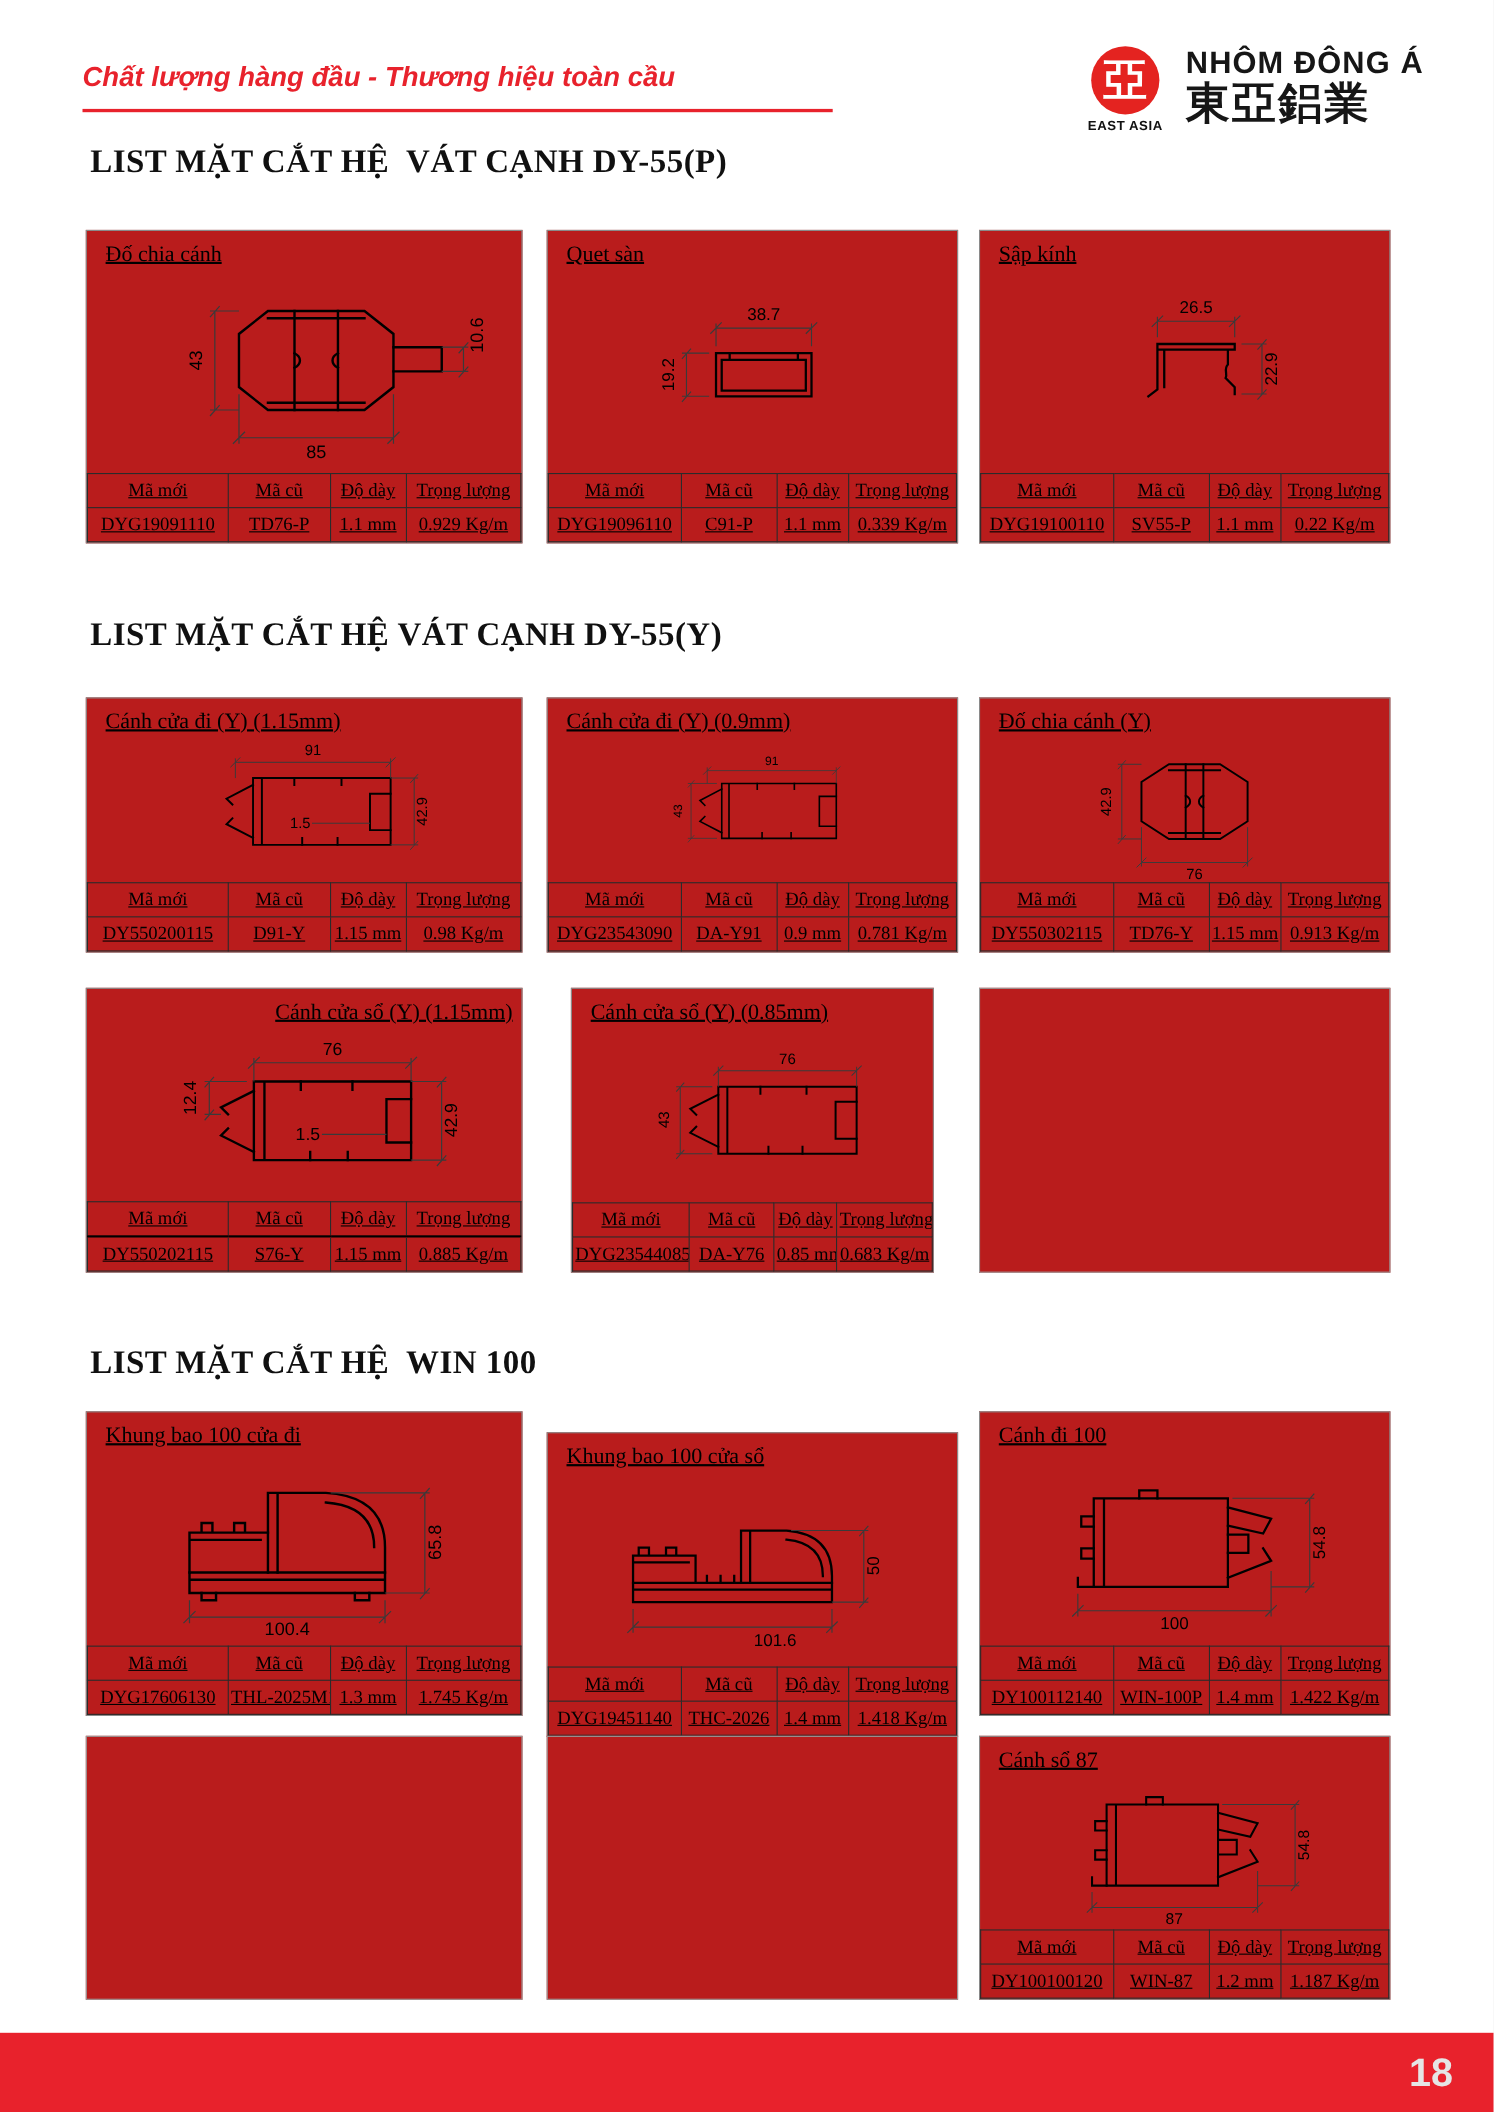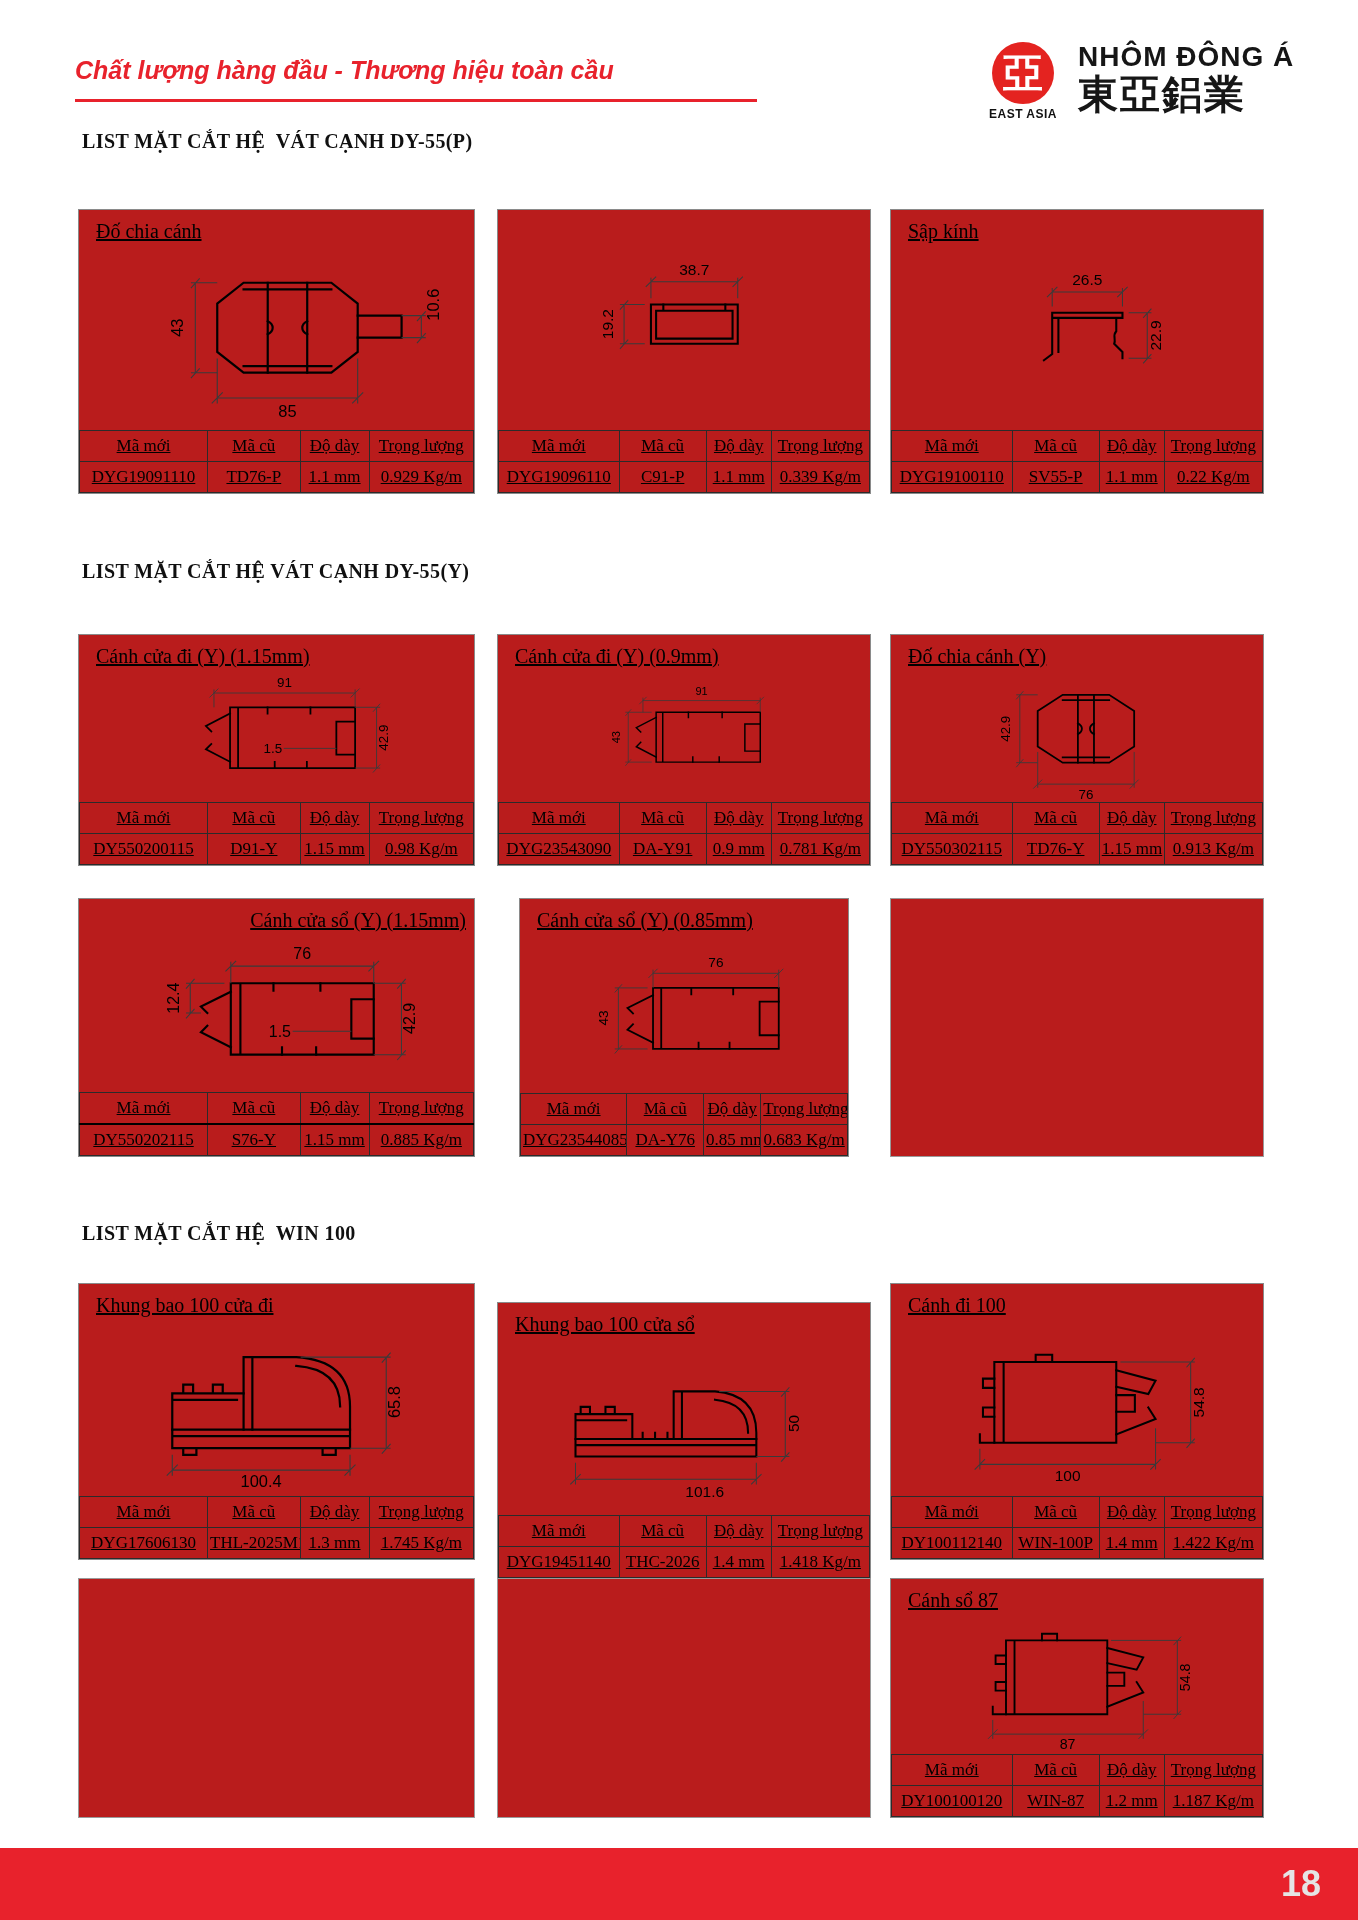--- a/index.html
+++ b/index.html
@@ -15,21 +15,21 @@
                display:flex;align-items:center;justify-content:center;
                font-family:"DejaVu Sans",sans-serif;font-weight:bold;font-size:40px;line-height:1;}
   .logo-sub{font-family:"Liberation Sans",sans-serif;font-weight:bold;font-size:12px;
             letter-spacing:.5px;margin-top:3px;color:#111;}
   .logo-text{display:flex;flex-direction:column;}
   .logo-vi{font-family:"Liberation Sans",sans-serif;font-weight:bold;font-size:28px;
            letter-spacing:1px;color:#161616;line-height:1.1;}
   .logo-cn{font-family:"DejaVu Sans",sans-serif;font-weight:bold;font-size:40px;
            color:#161616;line-height:1.05;letter-spacing:2px;}
   
-  .sec-title{position:absolute;left:82px;font-size:20px;font-weight:600;
+  .sec-title{position:absolute;left:82px;font-size:30px;font-weight:600;
              letter-spacing:.4px;color:#101010;white-space:pre;}
   
   .card{position:absolute;border:1.5px solid #8a8a8a;background:#b91c1c;
         display:flex;flex-direction:column;box-sizing:border-box;text-decoration:underline;}
   .card-title{font-size:20px;padding:10px 8px 0 17px;color:#000;flex:0 0 auto;}
   .draw{flex:1 1 auto;min-height:0;}
   .draw svg{width:100%;height:100%;display:block;}
   table.spec{width:100%;border-collapse:collapse;table-layout:fixed;flex:0 0 auto;
              font-size:17px;}
   table.spec td{border:1.2px solid #2b2b2b;text-align:center;height:30px;padding:0 2px;
@@ -101,20 +101,21 @@
             <td>DYG19091110</td>
             <td>TD76-P</td>
             <td>1.1  mm</td>
             <td>0.929  Kg/m</td>
           </tr>
     </tbody>
       </table>
   </div>
 
   <div class="card" style="left:497px;top:209px;width:374px;height:285px;">
+    <div class="card-title">Quet  sàn</div>
     <div class="draw">
       <svg viewBox="0 0 360 150" preserveAspectRatio="xMidYMid meet">
         <path class="p" d="M148,60 H232 V98 H148 Z"></path>
         <path class="p" d="M153,66 H227 V93 H153 Z M160,60 v6 M220,60 v6"></path>
         <path class="d" d="M148,54 V34 M232,54 V34 M148,38 H232 M143,43 l10,-10 M227,43 l10,-10"></path>
         <text class="dt" x="190" y="31">38.7</text>
         <path class="d" d="M142,60 H118 M142,98 H118 M122,60 V98 M118,65 l8,-9 M118,103 l8,-9"></path>
         <text class="dt" transform="translate(111,79) rotate(-90)">19.2</text>
       </svg>
     </div>

